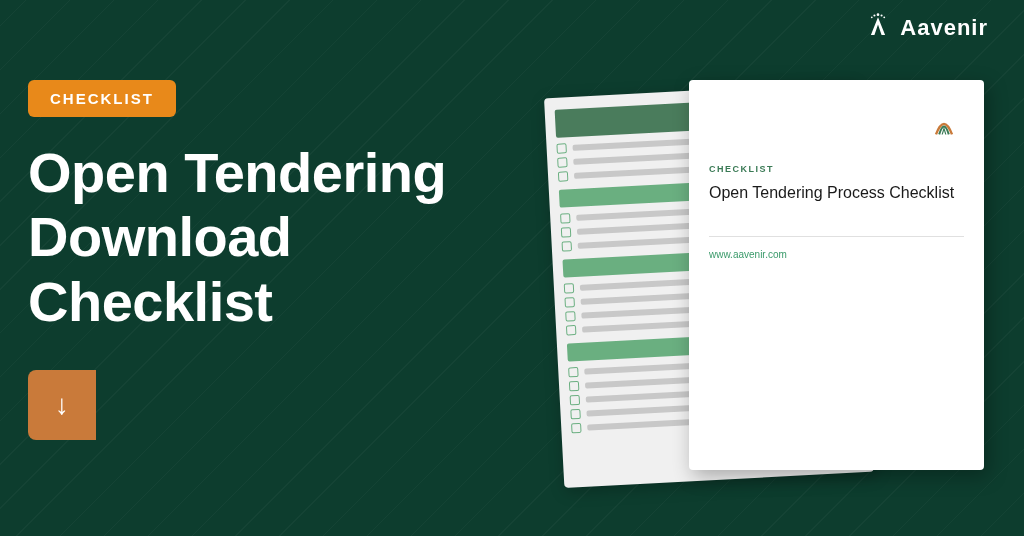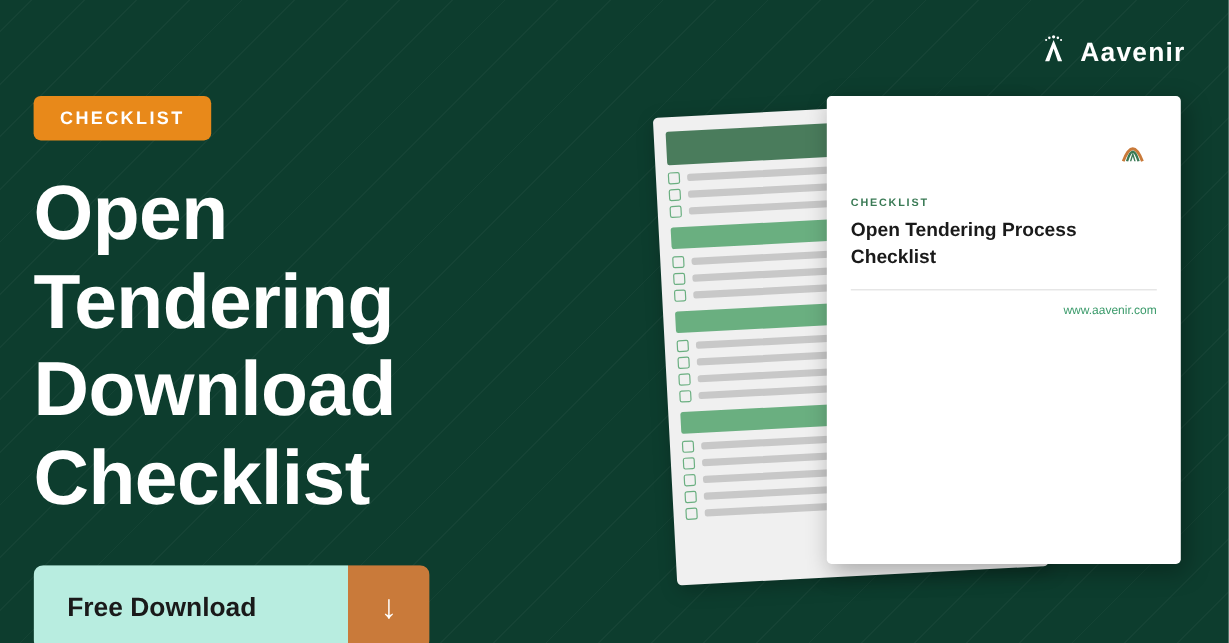--- a/index.html
+++ b/index.html
@@ -49,21 +49,21 @@
       font-size: 15px;
       font-weight: 700;
       letter-spacing: 2px;
       padding: 10px 22px;
       border-radius: 6px;
       margin-bottom: 24px;
     }
 
     .main-title {
       color: #ffffff;
-      font-size: 64px;
+      font-size: 56px;
       font-weight: 700;
       line-height: 1.15;
       margin-bottom: 36px;
       letter-spacing: -0.5px;
     }
 
     .download-btn {
       display: flex;
       align-items: stretch;
       width: 330px;
@@ -95,21 +95,21 @@
     }
 
     .download-arrow {
       color: #fff;
       font-size: 28px;
     }
 
     
     .logo {
       position: absolute;
-      top: 28px;
+      top: 12px;
       right: 36px;
       display: flex;
       align-items: center;
       gap: 6px;
     }
 
     .logo-symbol {
       position: relative;
       width: 32px;
       height: 32px;
@@ -195,38 +195,37 @@
       font-size: 9px;
       font-weight: 700;
       letter-spacing: 1.5px;
       color: #3a7a55;
       margin-bottom: 8px;
       text-transform: uppercase;
     }
 
     .doc-title {
       font-size: 16px;
-      font-weight: 700;
+      font-weight: 400;
       color: #1a1a1a;
       line-height: 1.35;
-      margin-bottom: 16px;
+      margin-bottom: 32px;
     }
 
     .doc-divider {
       height: 1px;
       background: #e0e0e0;
       margin-bottom: 12px;
     }
 
     .doc-url {
       font-size: 10px;
       color: #3a9a6a;
       margin-bottom: 10px;
       font-weight: 500;
-      text-align: right;
     }
 
     .doc-desc {
       font-size: 9.5px;
       color: #555;
       line-height: 1.5;
     }
 
     
     .checklist-row {
@@ -276,21 +275,20 @@
     <div class="badge">CHECKLIST</div>
 
     
     <h1 class="main-title">
       <span>Open Tendering</span><br>
       <span>Download Checklist</span>
     </h1>
 
     
     <div class="download-btn">
-      <div class="download-btn-text">Free Download</div>
       <div class="download-btn-icon">
         <span class="download-arrow">↓</span>
       </div>
     </div>
 
   </div>
 
   <div class="documents-area">
 
     <div class="doc-back">

